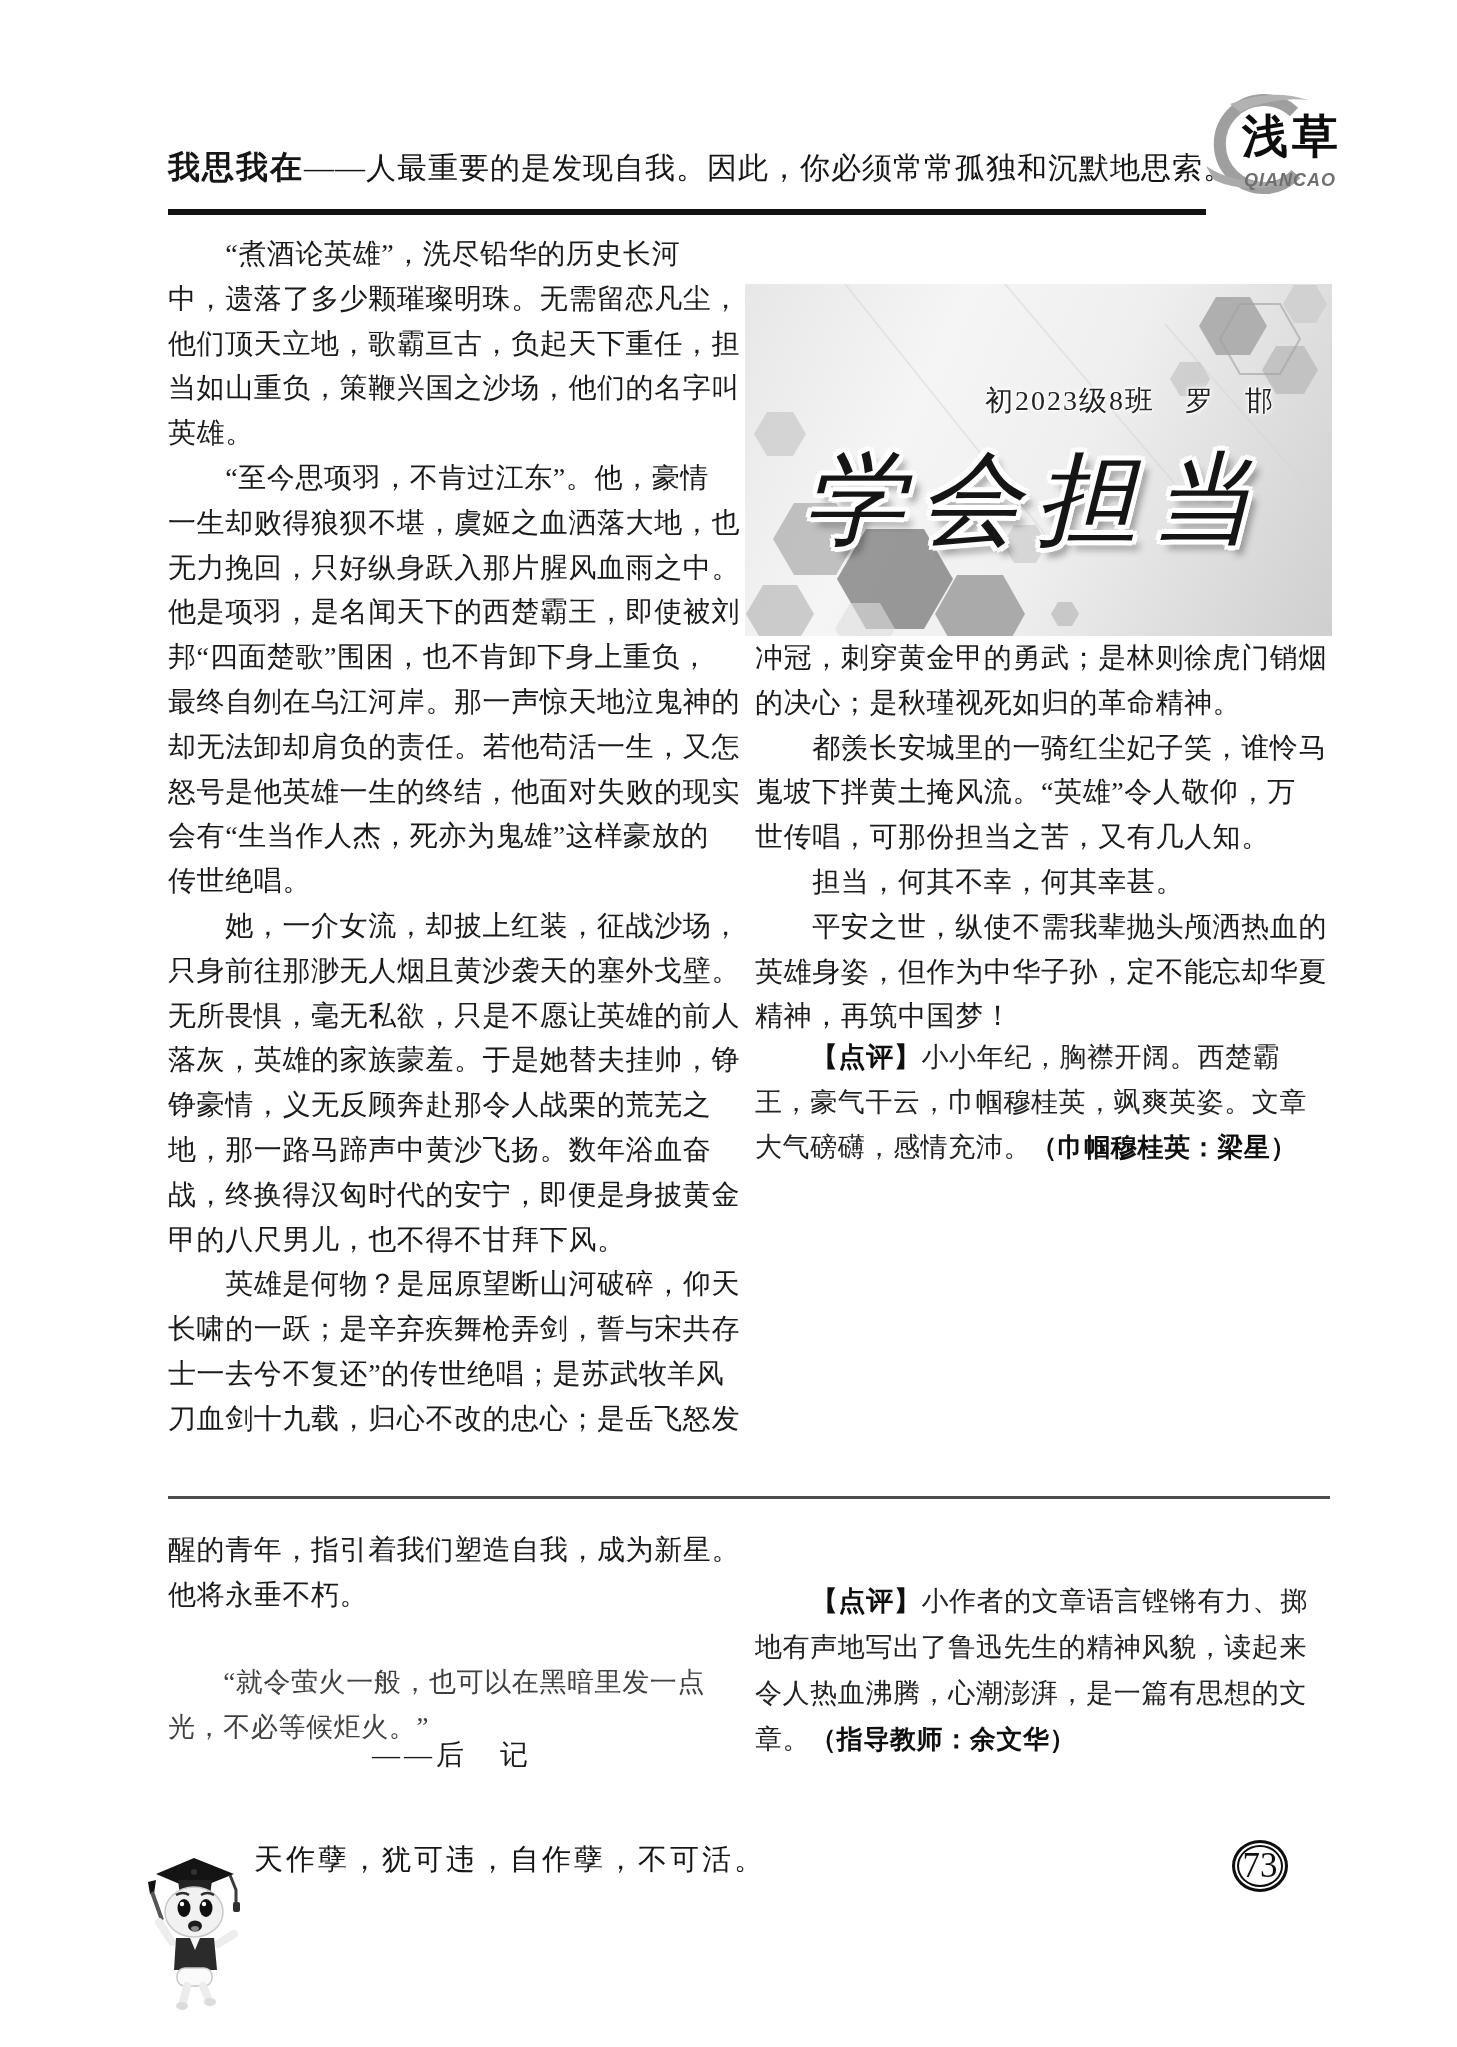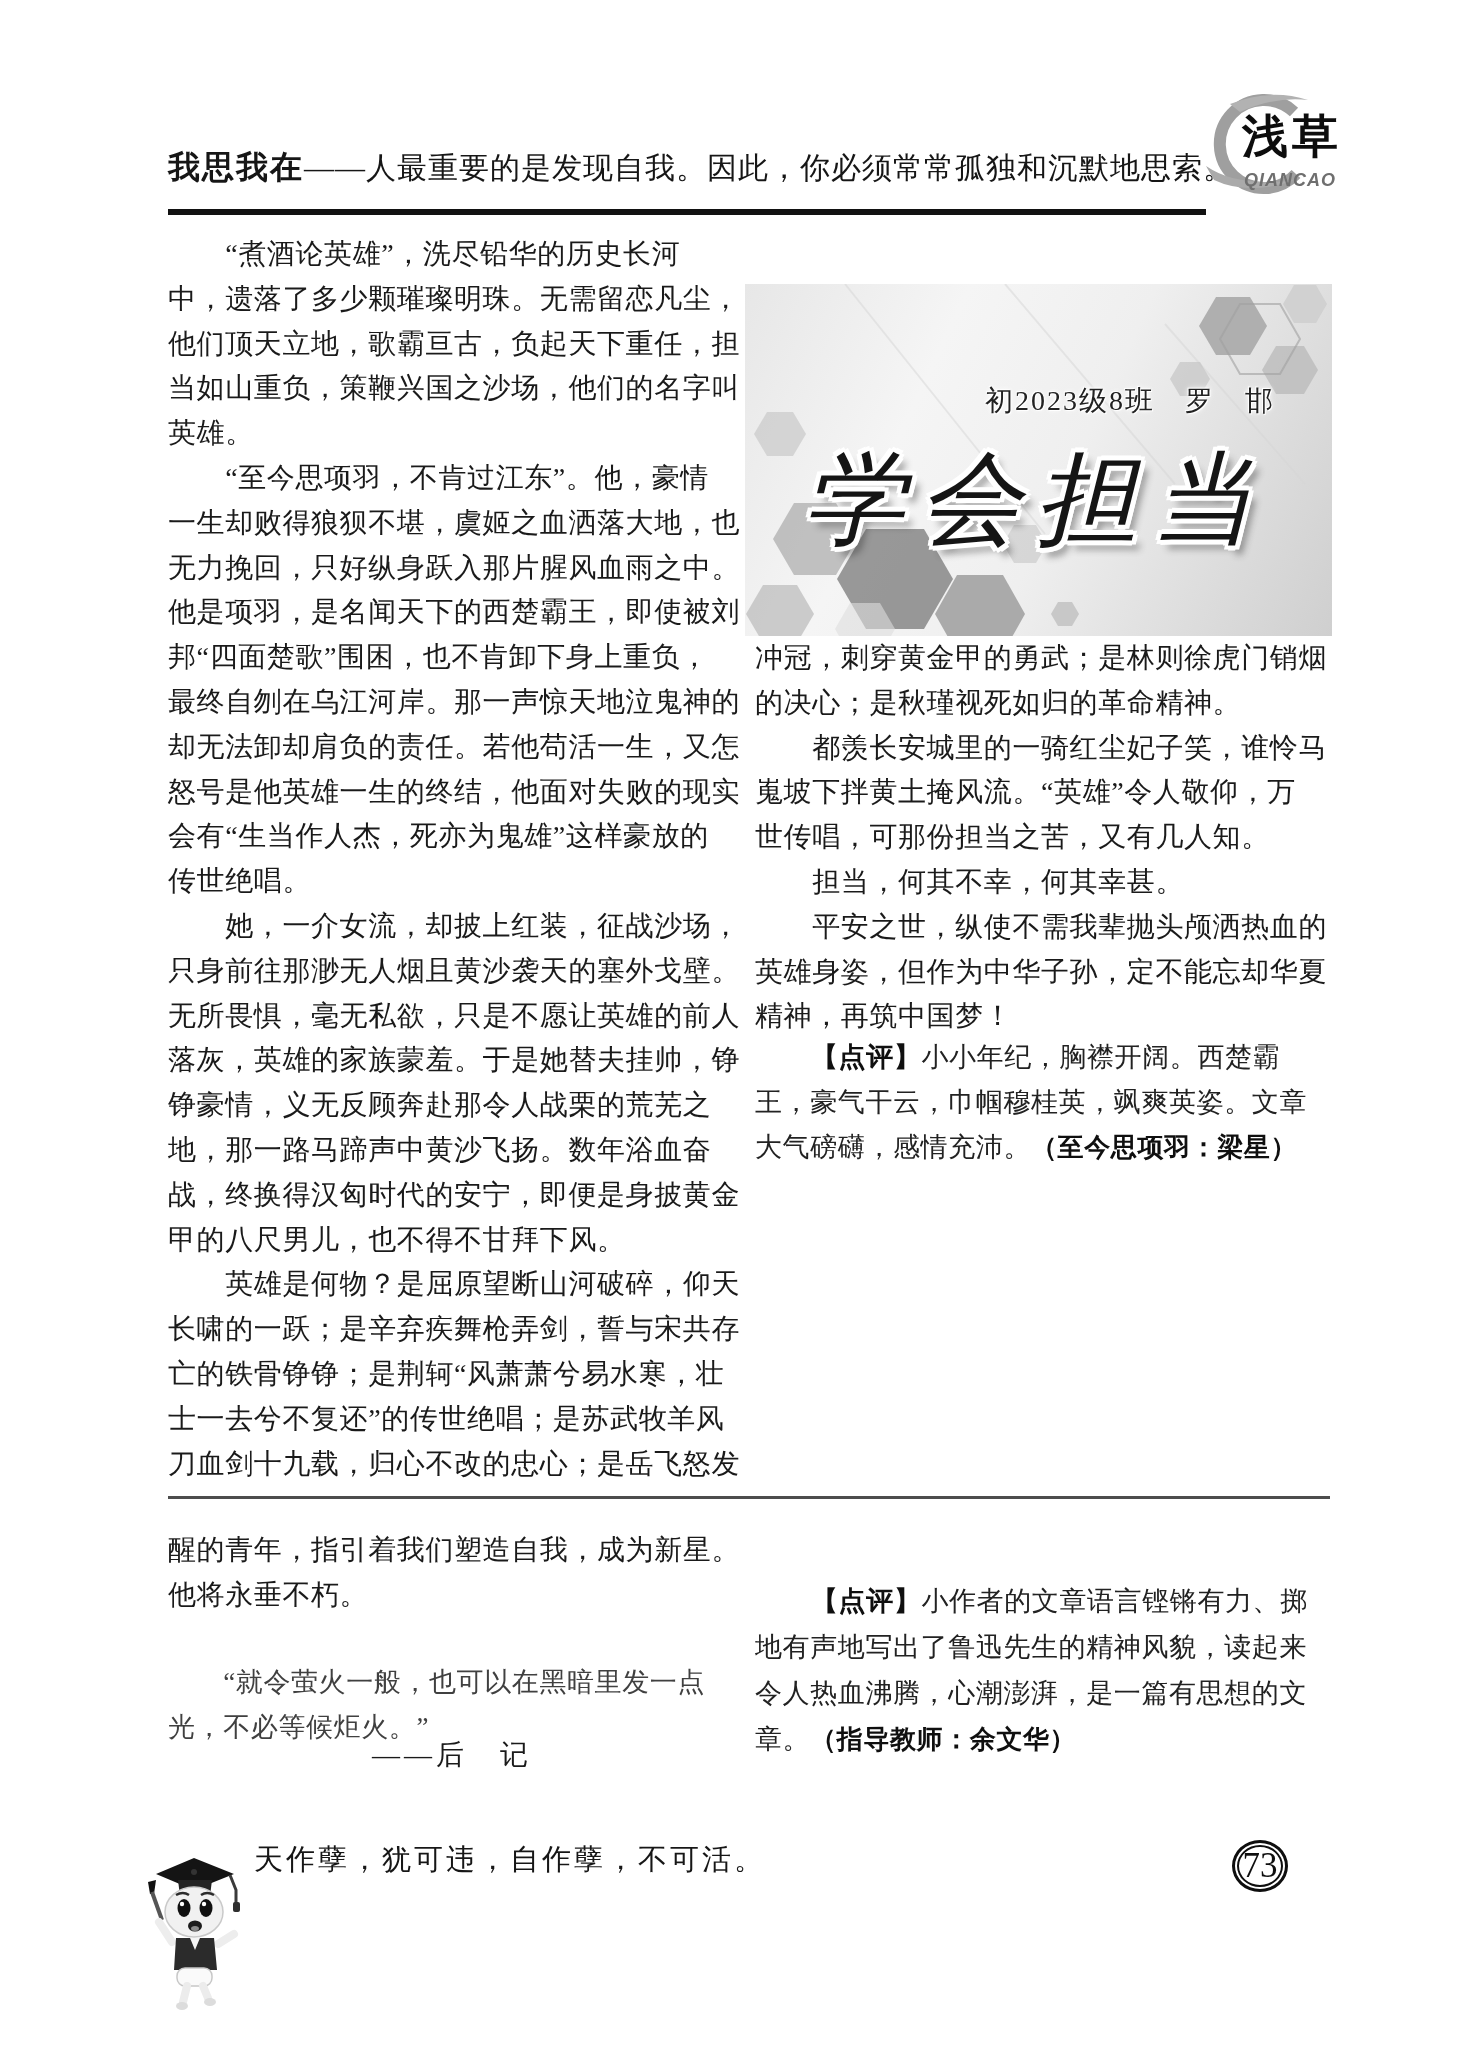--- a/index.html
+++ b/index.html
@@ -116,41 +116,40 @@
   <div class="line">　　她，一介女流，却披上红装，征战沙场，</div>
   <div class="line">只身前往那渺无人烟且黄沙袭天的塞外戈壁。</div>
   <div class="line">无所畏惧，毫无私欲，只是不愿让英雄的前人</div>
   <div class="line">落灰，英雄的家族蒙羞。于是她替夫挂帅，铮</div>
   <div class="line">铮豪情，义无反顾奔赴那令人战栗的荒芜之</div>
   <div class="line">地，那一路马蹄声中黄沙飞扬。数年浴血奋</div>
   <div class="line">战，终换得汉匈时代的安宁，即便是身披黄金</div>
   <div class="line">甲的八尺男儿，也不得不甘拜下风。</div>
   <div class="line">　　英雄是何物？是屈原望断山河破碎，仰天</div>
   <div class="line">长啸的一跃；是辛弃疾舞枪弄剑，誓与宋共存</div>
-  <div class="line">亡的铁骨铮铮；是荆轲“风萧萧兮易水寒，壮</div>
   <div class="line">士一去兮不复还”的传世绝唱；是苏武牧羊风</div>
   <div class="line">刀血剑十九载，归心不改的忠心；是岳飞怒发</div>
 </div>
 
 <div class="col right-col">
   <div class="line">冲冠，刺穿黄金甲的勇武；是林则徐虎门销烟</div>
   <div class="line">的决心；是秋瑾视死如归的革命精神。</div>
   <div class="line">　　都羡长安城里的一骑红尘妃子笑，谁怜马</div>
   <div class="line">嵬坡下拌黄土掩风流。“英雄”令人敬仰，万</div>
   <div class="line">世传唱，可那份担当之苦，又有几人知。</div>
   <div class="line">　　担当，何其不幸，何其幸甚。</div>
   <div class="line">　　平安之世，纵使不需我辈抛头颅洒热血的</div>
   <div class="line">英雄身姿，但作为中华子孙，定不能忘却华夏</div>
   <div class="line">精神，再筑中国梦！</div>
 </div>
 
 <div class="review rv-top">
   <div class="line"><span class="ind2"></span><span class="pj-label">【点评】</span><span>小小年纪，胸襟开阔。西楚霸</span></div>
   <div class="line">王，豪气干云，巾帼穆桂英，飒爽英姿。文章</div>
-  <div class="line"><span>大气磅礴，感情充沛。</span><span class="teacher">（至今思项羽：梁星）</span></div>
+  <div class="line"><span>大气磅礴，感情充沛。</span><span class="teacher">（巾帼穆桂英：梁星）</span></div>
 </div>
 
 <div class="divider"></div>
 
 <div class="col bl-text">
   <div class="line">醒的青年，指引着我们塑造自我，成为新星。</div>
   <div class="line">他将永垂不朽。</div>
 </div>
 <div class="col bl-quote">
   <div class="line">　　“就令萤火一般，也可以在黑暗里发一点</div>

